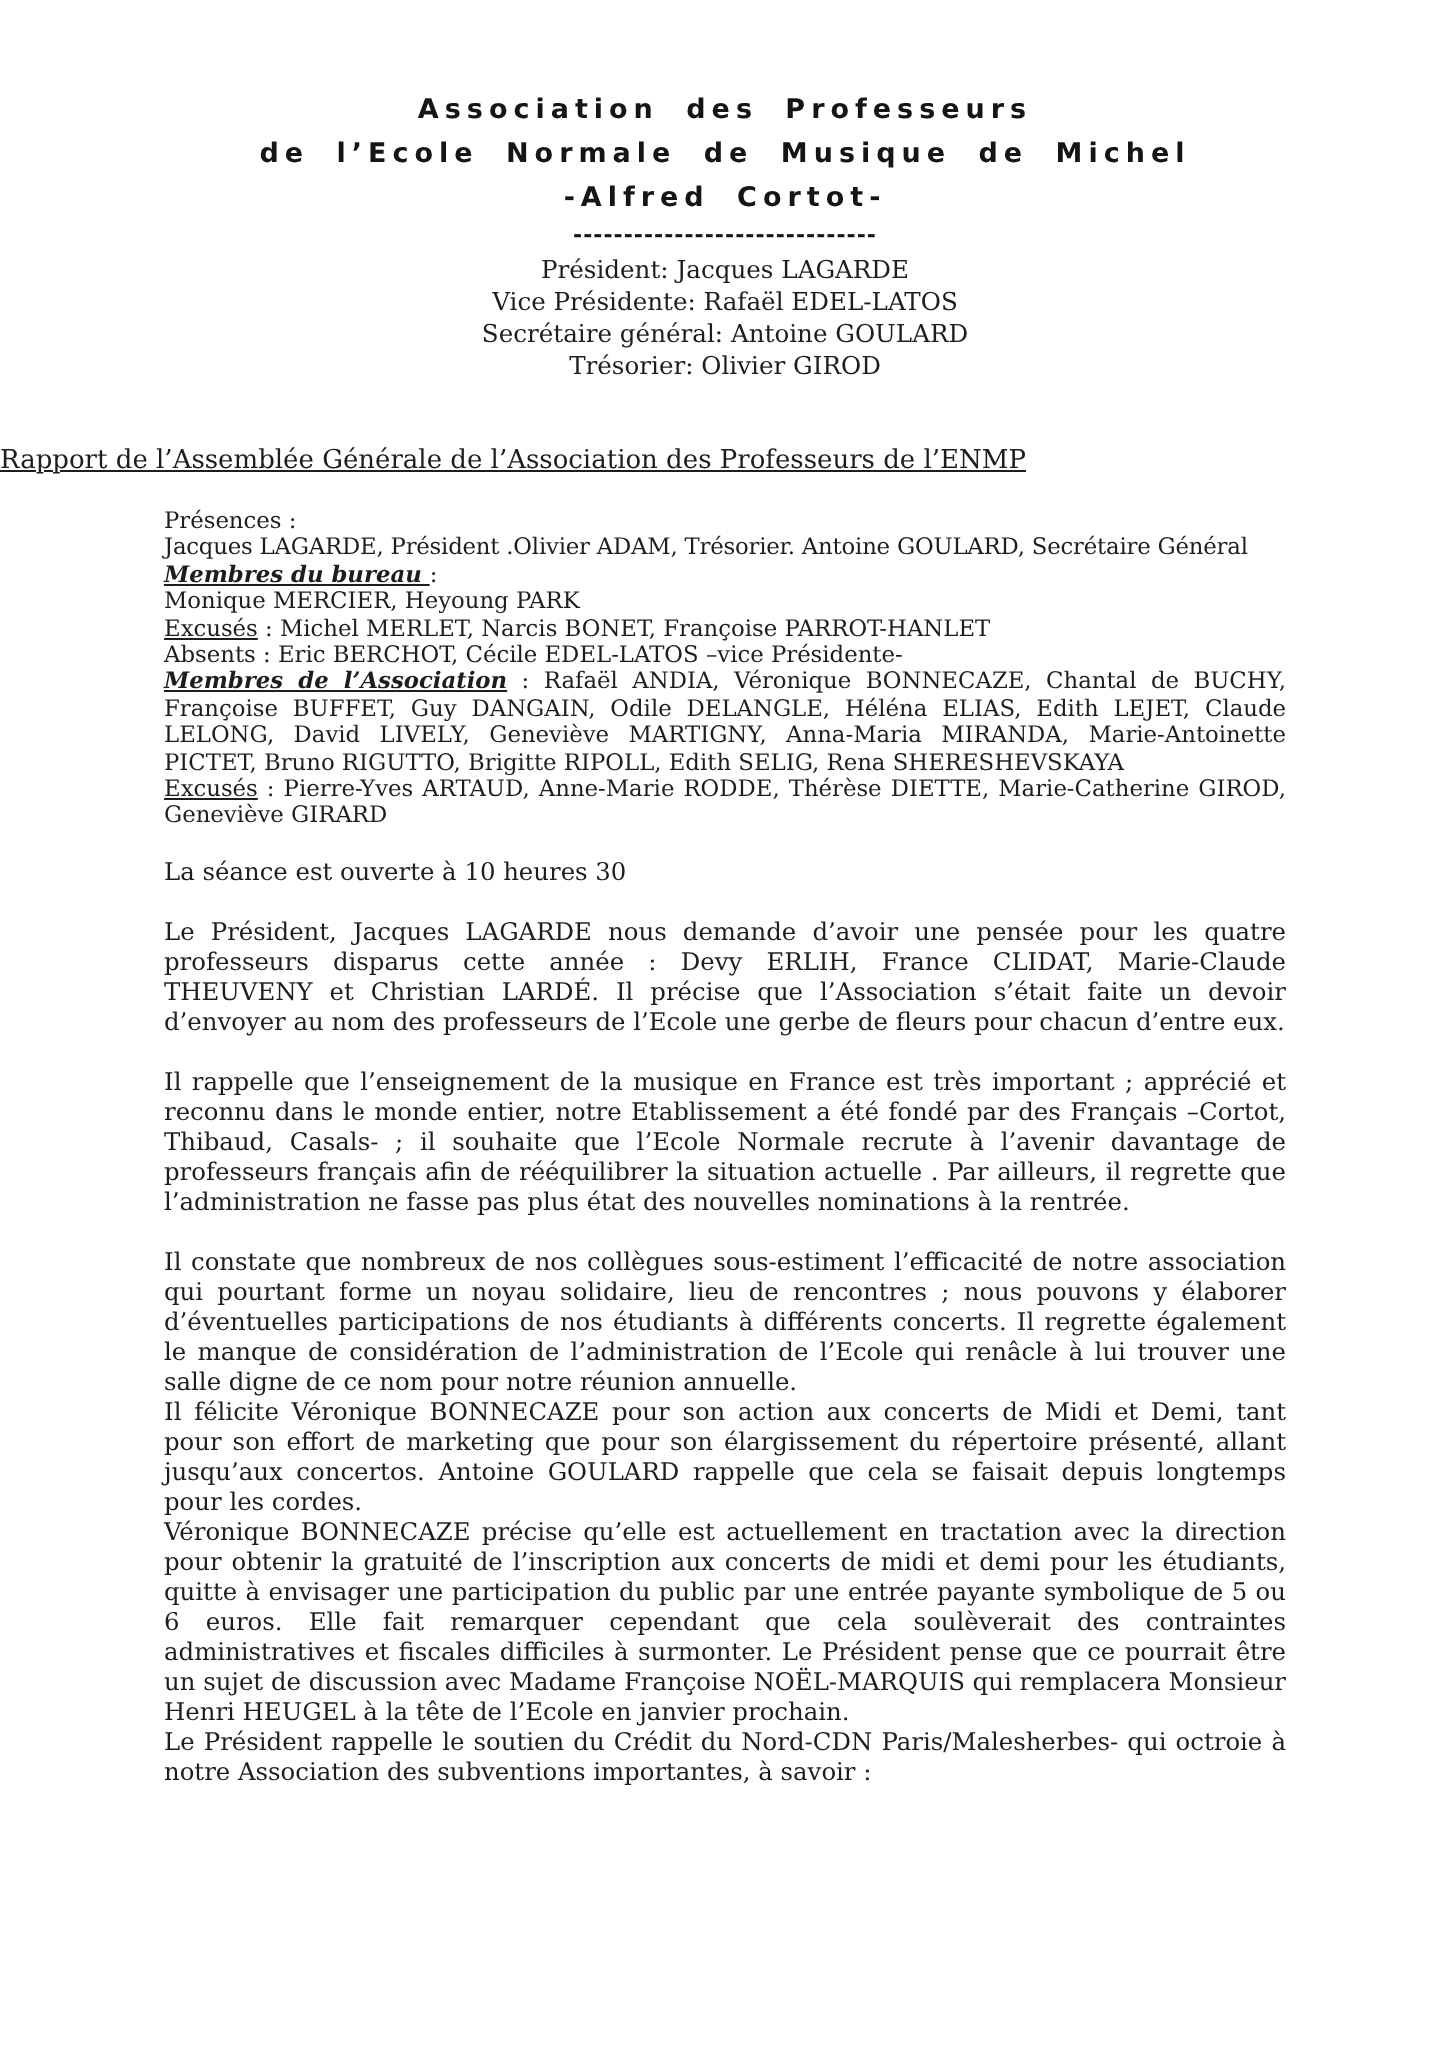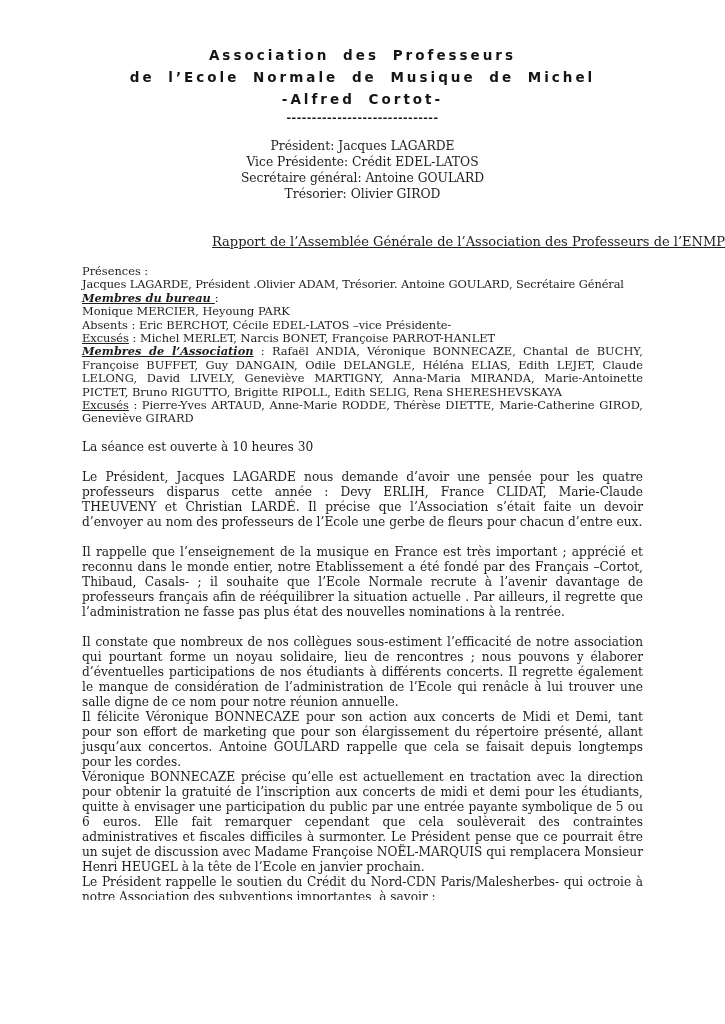--- a/index.html
+++ b/index.html
@@ -26,28 +26,28 @@
   .sep-dashes {
     font-family: "DejaVu Sans", sans-serif;
     font-weight: bold;
     font-size: 11px;
     letter-spacing: 0.5px;
     line-height: 10px;
     margin-top: 3px;
     color: #151515;
   }
   .officers {
-    margin-top: 15px;
+    margin-top: 4px;
     font-size: 12.3px;
     line-height: 16px;
   }
   
   .report-title {
     margin-top: 30px;
-    text-align: right;
+    text-align: left;
     font-size: 13px;
     line-height: 20px;
     white-space: nowrap;
   }
   .report-title .u { text-decoration: underline; }
   
   .attendance {
     margin: 13px 82px 0 82px;
     font-size: 11.4px;
     line-height: 13.4px;
@@ -72,37 +72,37 @@
 
 <div class="page">
 
   <div class="letterhead">
     <div class="org-line">Association des Professeurs</div>
     <div class="org-line">de l’Ecole Normale de Musique de Michel</div>
     <div class="org-line">-Alfred Cortot-</div>
     <div class="sep-dashes">------------------------------</div>
     <div class="officers">
       <div>Président: Jacques LAGARDE</div>
-      <div>Vice Présidente: Crédit EDEL-LATOS</div>
+      <div>Vice Présidente: Rafaël EDEL-LATOS</div>
       <div>Secrétaire général: Antoine GOULARD</div>
       <div>Trésorier: Olivier GIROD</div>
     </div>
   </div>
 
   <div class="report-title">
     <div><span class="u">Rapport de l’Assemblée Générale de l’Association des Professeurs de l’ENMP</span></div>
   </div>
 
   <div class="attendance">
     <p>Présences :</p>
     <p class="nowrap">Jacques LAGARDE, Président .Olivier ADAM, Trésorier. Antoine GOULARD, Secrétaire Général</p>
     <p><span class="bu">Membres du bureau </span><span>:</span></p>
     <p>Monique MERCIER, Heyoung PARK</p>
+    <p><span class="ul">Excusés</span><span> : Michel MERLET, Narcis BONET, Françoise PARROT-HANLET</span></p>
     <p>Absents : Eric BERCHOT, Cécile EDEL-LATOS –vice Présidente-</p>
-    <p><span class="ul">Excusés</span><span> : Michel MERLET, Narcis BONET, Françoise PARROT-HANLET</span></p>
     <p class="just"><span class="bu">Membres de l’Association</span><span> : </span><span>Rafaël ANDIA, Véronique BONNECAZE, Chantal de BUCHY, Françoise BUFFET, Guy DANGAIN, Odile DELANGLE, Héléna ELIAS, Edith LEJET, Claude LELONG, David LIVELY, Geneviève MARTIGNY, Anna-Maria MIRANDA, Marie-Antoinette PICTET, Bruno RIGUTTO, Brigitte RIPOLL, Edith SELIG, Rena SHERESHEVSKAYA</span></p>
     <p class="just"><span class="ul">Excusés</span><span> : Pierre-Yves ARTAUD, Anne-Marie RODDE, Thérèse DIETTE, Marie-Catherine GIROD, Geneviève GIRARD</span></p>
   </div>
 
   <div class="bodytext">
     <p class="opening">La séance est ouverte à 10 heures 30</p>
     <p class="para">Le Président, Jacques LAGARDE nous demande d’avoir une pensée pour les quatre professeurs disparus cette année : Devy ERLIH, France CLIDAT, Marie-Claude THEUVENY et Christian LARDÉ. Il précise que l’Association s’était faite un devoir d’envoyer au nom des professeurs de l’Ecole une gerbe de fleurs pour chacun d’entre eux.</p>
     <p class="para">Il rappelle que l’enseignement de la musique en France est très important ; apprécié et reconnu dans le monde entier, notre Etablissement a été fondé par des Français –Cortot, Thibaud, Casals- ; il souhaite que l’Ecole Normale recrute à l’avenir davantage de professeurs français afin de rééquilibrer la situation actuelle . Par ailleurs, il regrette que l’administration ne fasse pas plus état des nouvelles nominations à la rentrée.</p>
     <p class="para">Il constate que nombreux de nos collègues sous-estiment l’efficacité de notre association qui pourtant  forme un noyau solidaire, lieu de rencontres ; nous pouvons y élaborer d’éventuelles participations de nos étudiants à différents concerts.  Il regrette également le manque de considération de l’administration de l’Ecole qui renâcle à  lui trouver une salle digne de ce nom pour notre réunion annuelle.</p>
     <p class="para cont">Il félicite Véronique BONNECAZE pour son action aux concerts de Midi et Demi, tant pour son effort de marketing que pour son élargissement du répertoire présenté, allant jusqu’aux concertos. Antoine GOULARD rappelle que cela se faisait depuis longtemps pour les cordes.</p>

